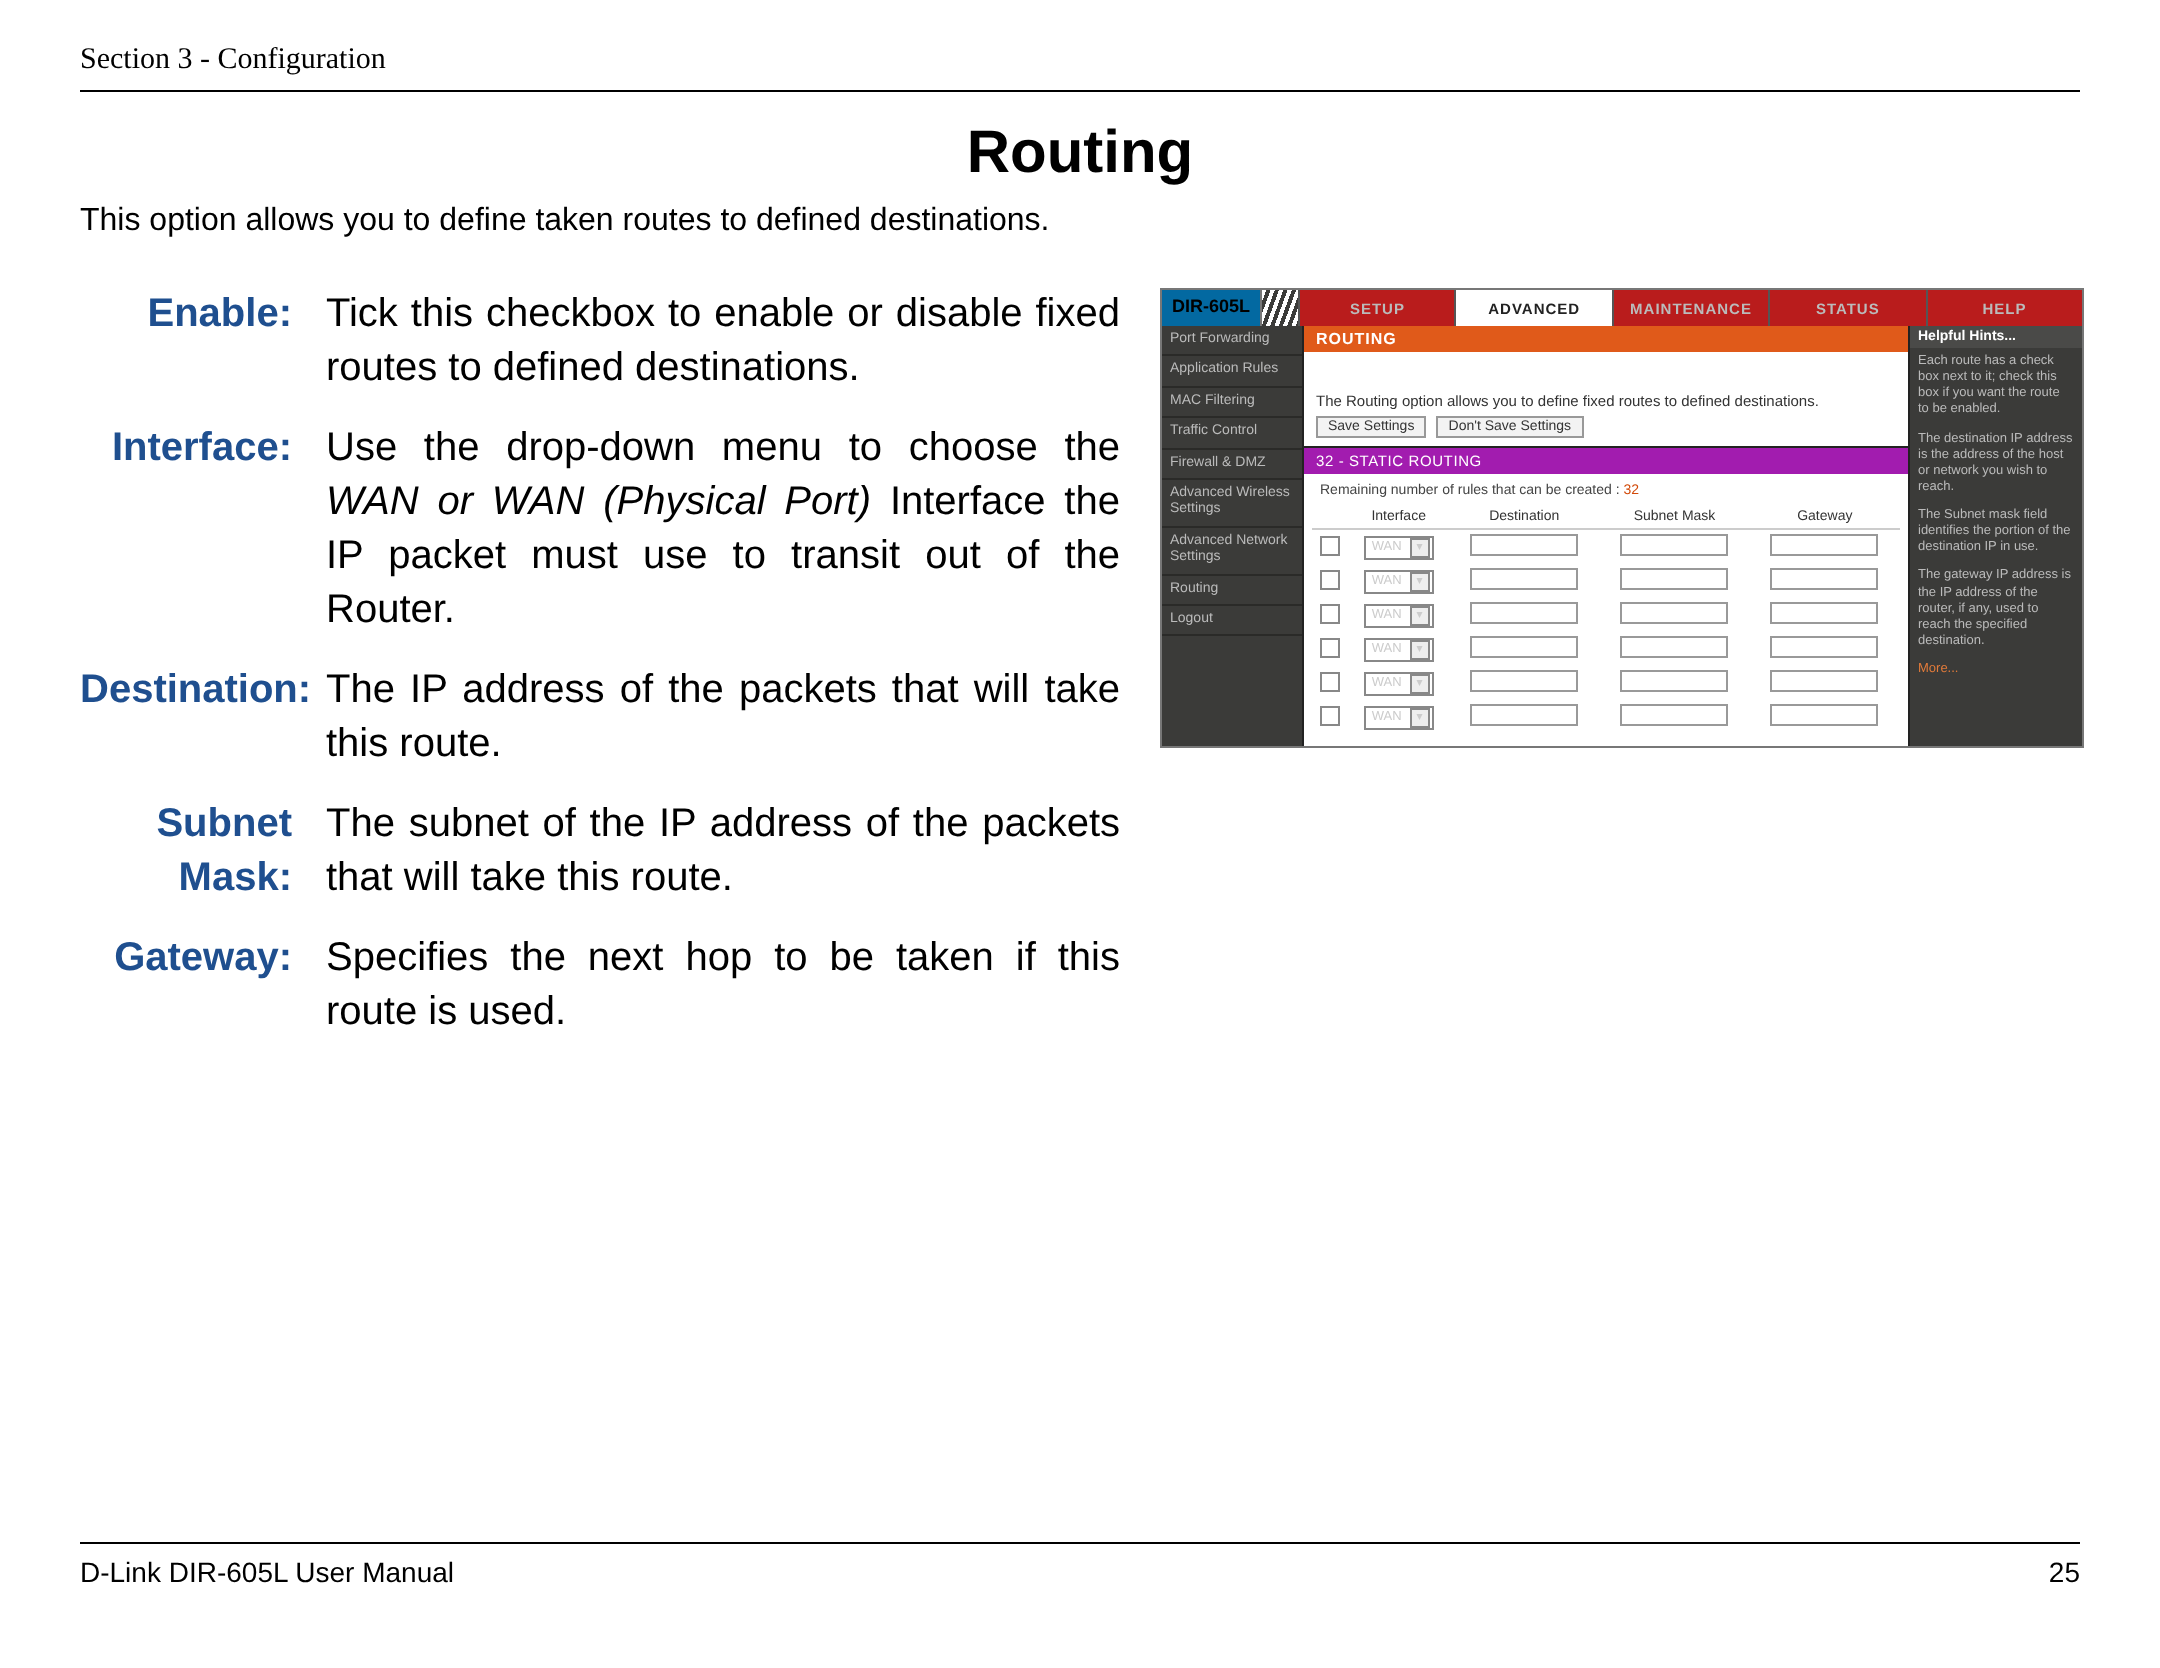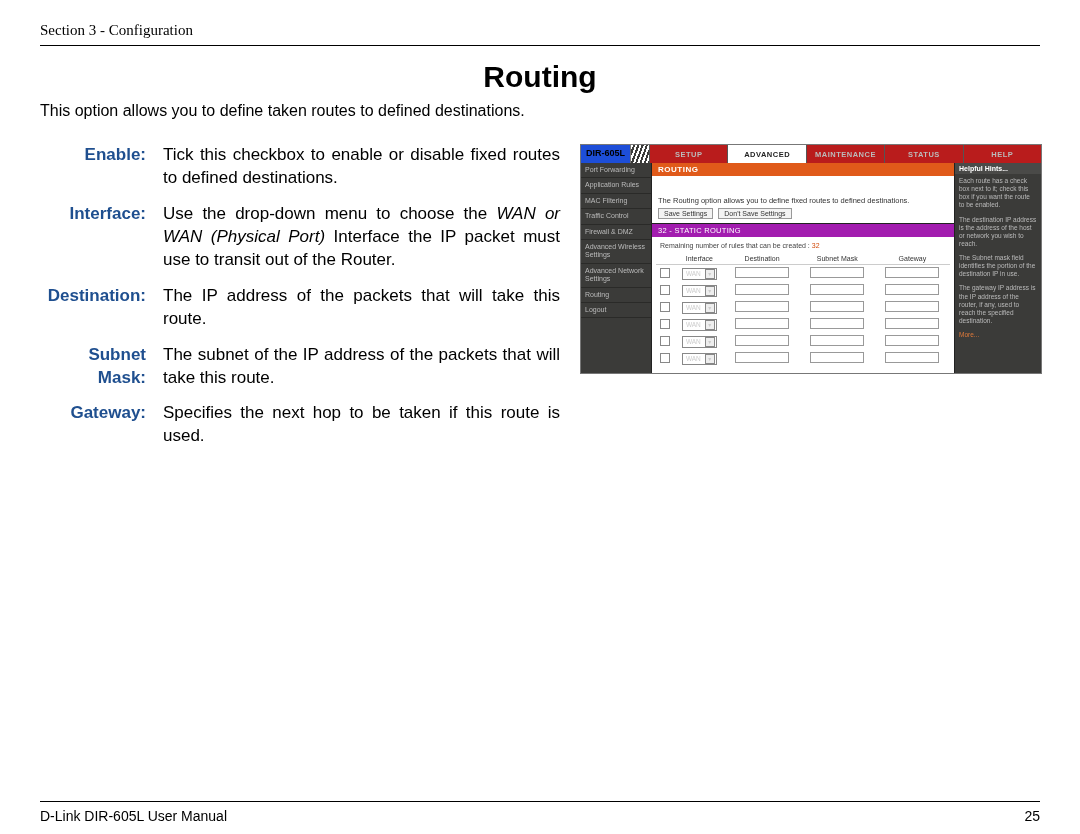--- a/index.html
+++ b/index.html
@@ -40,21 +40,21 @@
     gap: 20px;
   }
   .left-col {
     flex: 0 0 520px;
   }
   .defs {
     display: grid;
     grid-template-columns: 110px 1fr;
     column-gap: 4px;
     row-gap: 18px;
-    font-size: 17px;
+    font-size: 20px;
     line-height: 1.35;
     gap: 13px;
   }
   .def-label {
     color: #1f4f8f;
     font-weight: 600;
     text-align: right;
     padding-right: 4px;
   }
   .def-body { text-align: justify; }
@@ -68,21 +68,21 @@
     font-size: 8px;
     color: #ccc;
     width: 460px;
   }
   .router .topbar {
     display: flex;
     align-items: stretch;
     height: 18px;
   }
   .router .model {
-    background: #1d4ed8;
+    background: #0369a1;
     color: #000;
     font-weight: 700;
     font-size: 9px;
     padding: 3px 5px;
     border-right: 1px solid #777;
   }
   .router .stripes {
     width: 18px;
     background: repeating-linear-gradient(110deg,#fff 0 2px,#3b3b39 2px 4px);
   }
@@ -160,21 +160,21 @@
     font-size:6.5px; color:#bbb;
   }
   .router .hints-title {
     background:#4a4a48; color:#fff; font-weight:700;
     padding:2px 4px; font-size:7px;
   }
   .router .hint { padding:3px 4px; line-height:1.25; }
   .router .hint.more { color:#e07a3a; }
 
   .footer {
-    position:absolute; left:40px; right:40px; bottom:10px;
+    position:absolute; left:40px; right:40px; bottom:40px;
     border-top:1px solid #000;
     padding-top:6px;
     display:flex; justify-content:space-between;
     font-size:14px;
   }
 </style>
 </head>
 <body>
 
 <div class="page">

